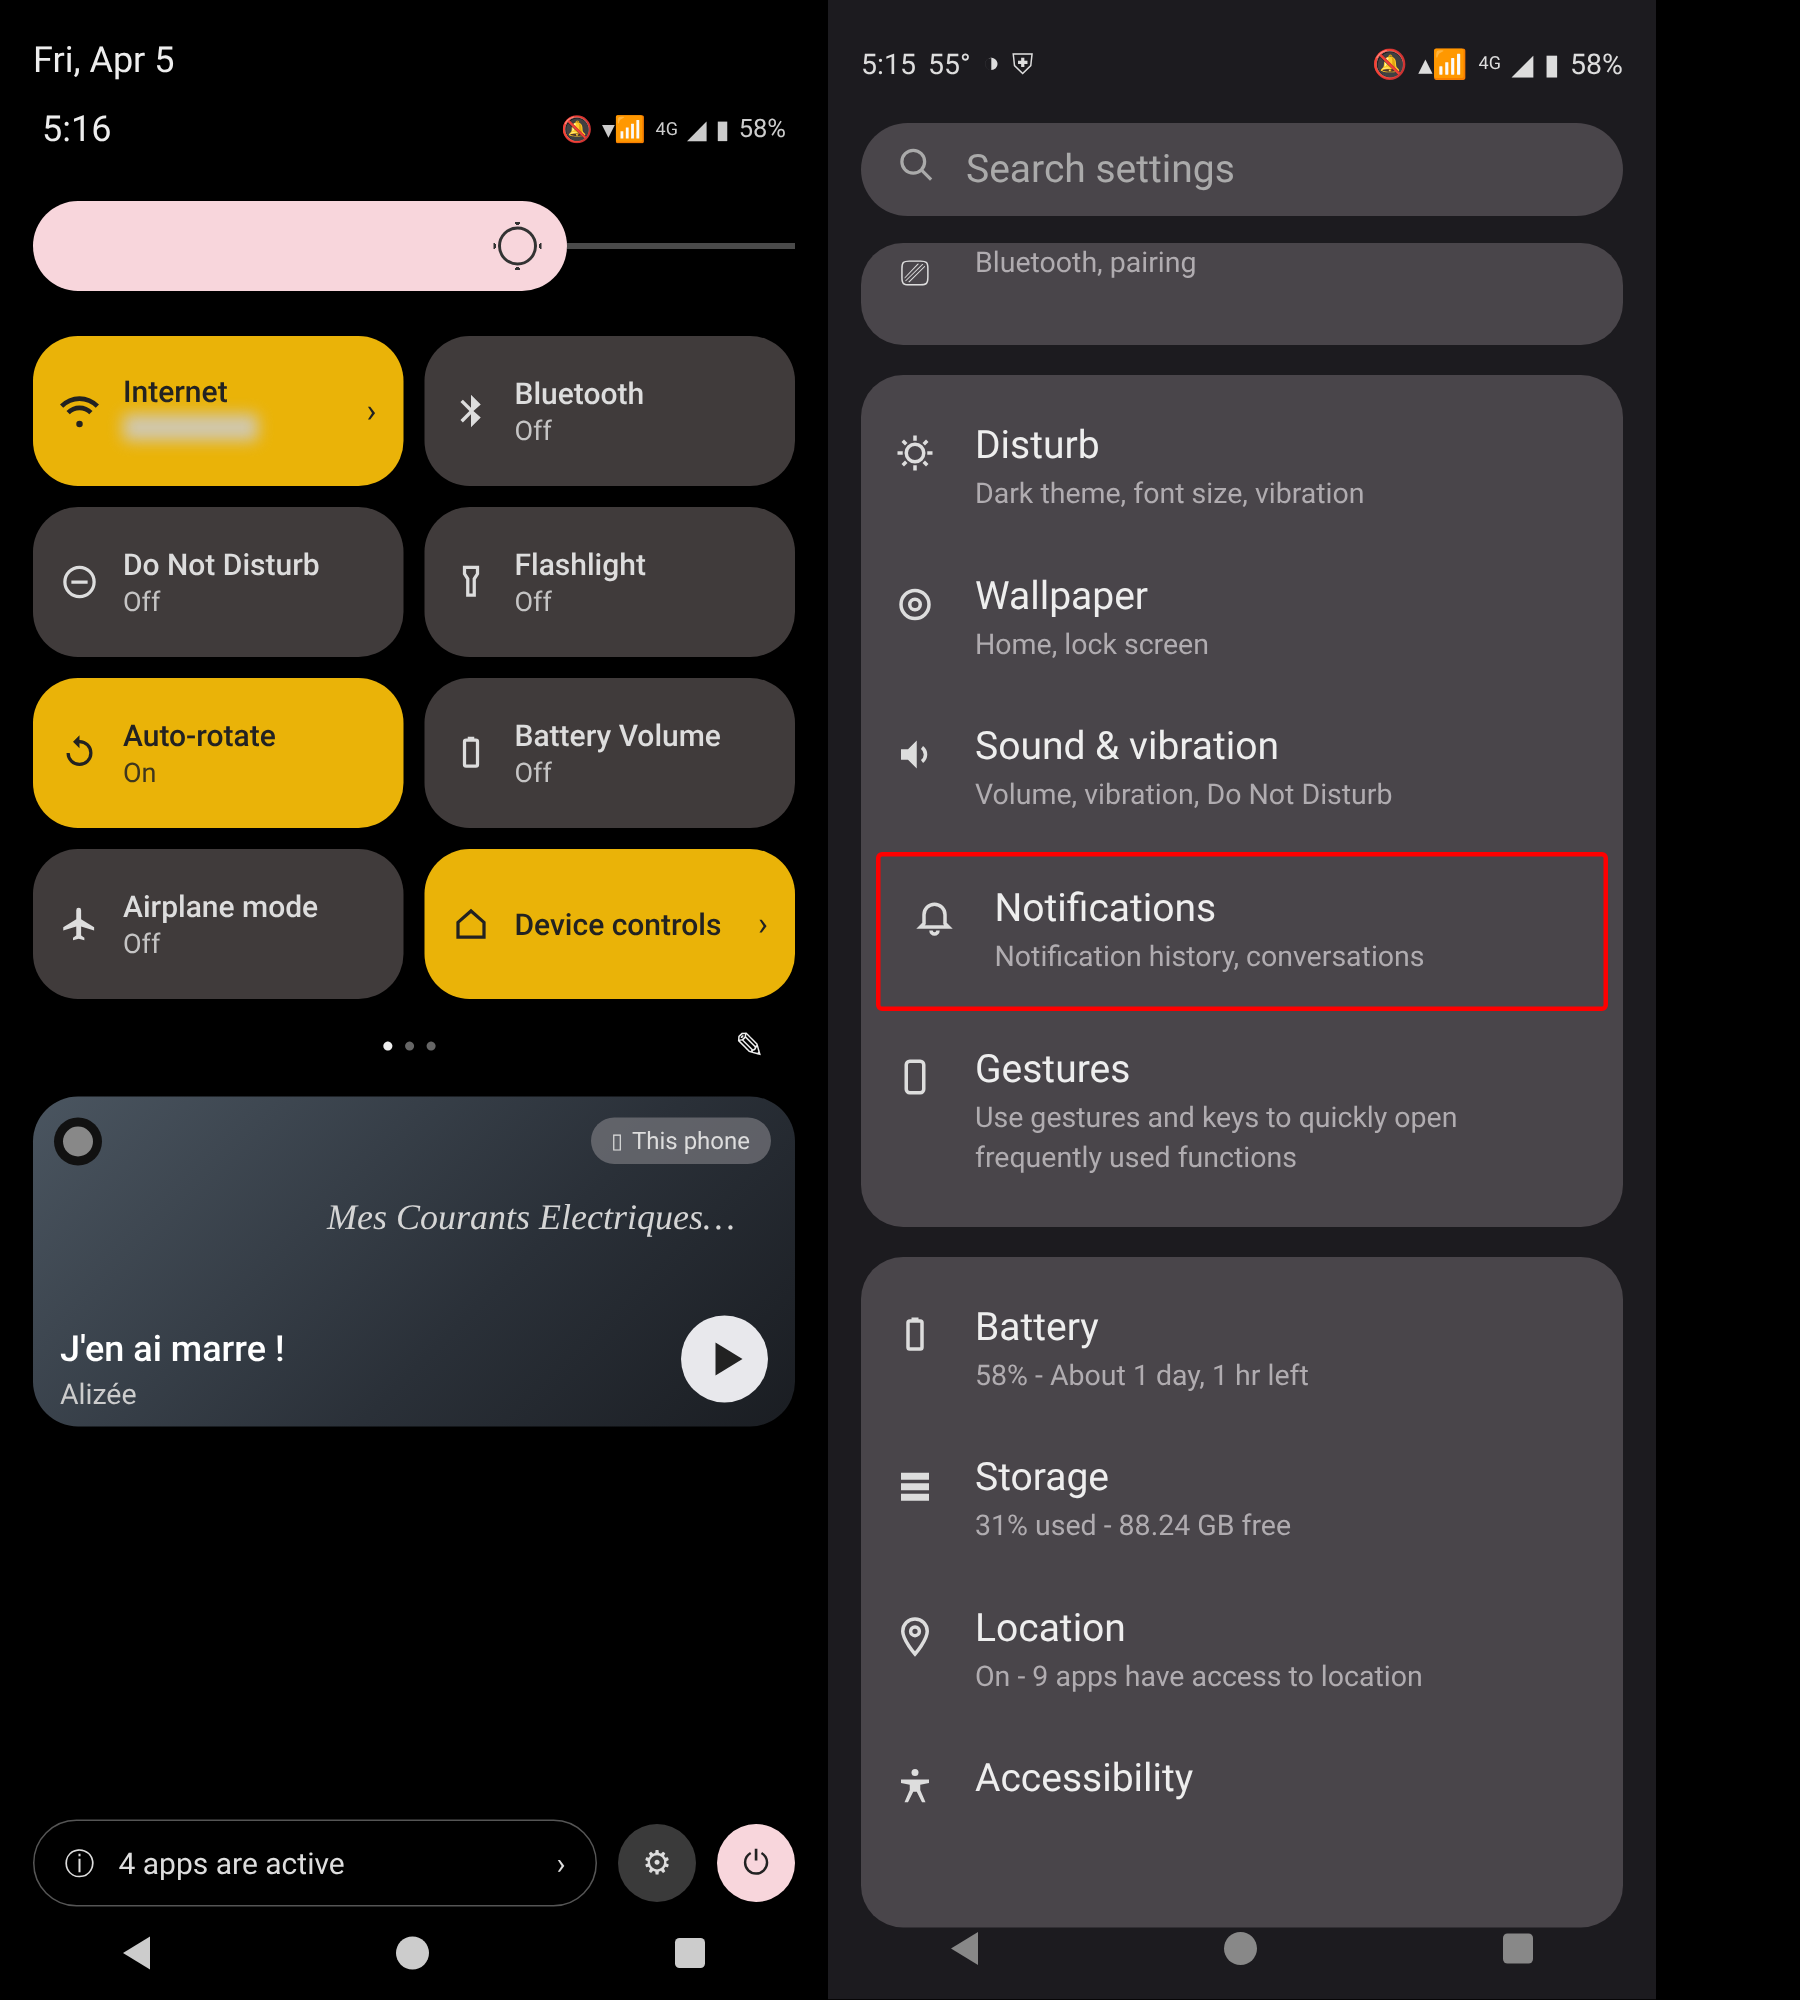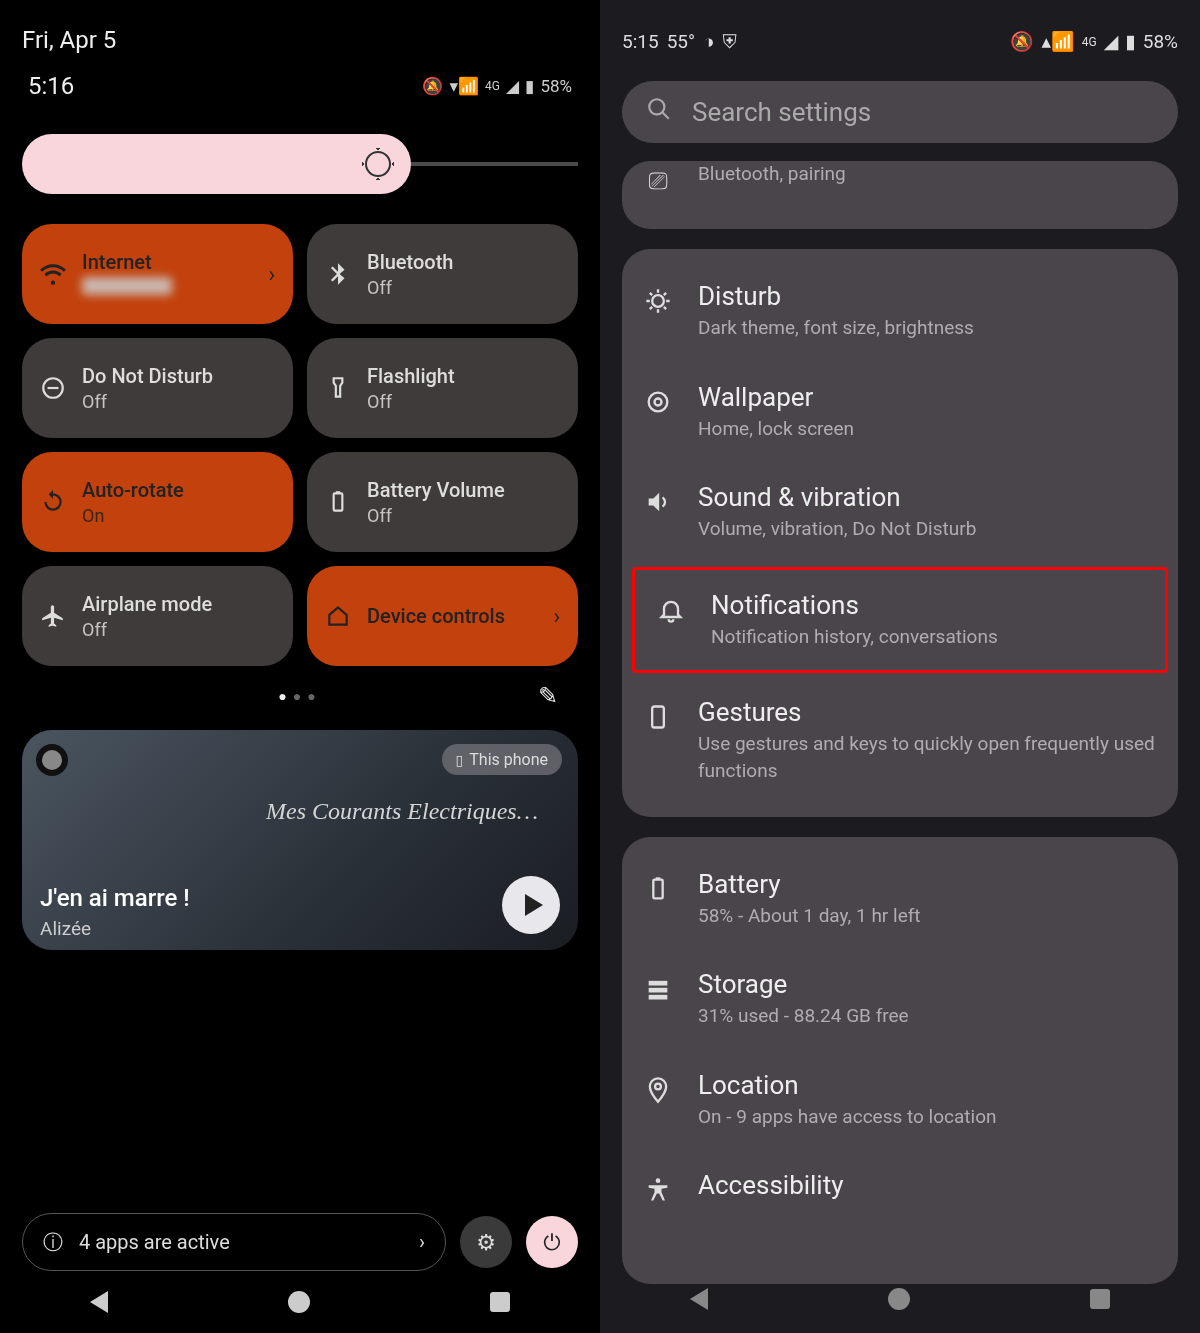--- a/index.html
+++ b/index.html
@@ -1,37 +1,37 @@
 <!DOCTYPE html>
 <html><head>
 <meta charset="utf-8">
 <style>
 * { margin:0; padding:0; box-sizing:border-box; font-family:Roboto,Arial,sans-serif; }
 body { background:#000; width:1200px; height:1333px; display:flex; }
-.panel { width:600px; height:1333px; position:relative; overflow:hidden; }
+.panel { width:552px; height:1333px; position:relative; overflow:hidden; }
 .left { background:#000; color:#fff; }
 .right { background:#1c1b1f; color:#e0e0e0; }
 
 
 .date { font-size:24px; padding:26px 0 0 22px; color:#eee; }
 .status-l { display:flex; align-items:center; justify-content:space-between; padding:18px 28px 0 28px; }
 .time-l { font-size:24px; color:#eee; }
 .icons-l { display:flex; align-items:center; gap:6px; font-size:17px; color:#ccc; }
 .brightness { margin:34px 22px 0 22px; display:flex; align-items:center; }
 .bright-fill { height:60px; flex:0 0 70%; background:#f8d6dc; border-radius:30px; display:flex; align-items:center; justify-content:flex-end; padding-right:20px; }
 .bright-track { flex:1; height:4px; background:#4a4a4a; }
 .gear-ic { width:26px; height:26px; border:2.5px solid #333; border-radius:50%; position:relative; }
 .gear-ic::before { content:''; position:absolute; inset:-5px; background:
   radial-gradient(circle at 50% 0,#333 2px,transparent 2px),
   radial-gradient(circle at 50% 100%,#333 2px,transparent 2px),
   radial-gradient(circle at 0 50%,#333 2px,transparent 2px),
   radial-gradient(circle at 100% 50%,#333 2px,transparent 2px); }
 .qs-grid { display:grid; grid-template-columns:1fr 1fr; gap:14px; padding:30px 22px 0 22px; }
 .tile { border-radius:30px; height:100px; display:flex; align-items:center; padding:0 18px; gap:16px; background:#403b3b; color:#ddd; }
-.tile.on { background:#c2410c; color:#222; }
+.tile.on { background:#eab308; color:#222; }
 .tile .ic { width:26px; height:26px; flex-shrink:0; display:flex; align-items:center; justify-content:center; }
 .tile .txt { flex:1; display:flex; flex-direction:column; gap:3px; }
 .tile .title { font-size:20px; font-weight:500; }
 .tile .sub { font-size:18px; opacity:.85; }
 .blur { filter:blur(5px); background:#ccc; color:#ccc; width:90px; height:18px; border-radius:3px; display:inline-block; }
 .chev { font-size:22px; }
 .dots { text-align:center; margin-top:22px; color:#666; letter-spacing:6px; font-size:14px; display:flex; justify-content:center; align-items:center; gap:0; position:relative; }
 .dots .edit { position:absolute; right:36px; color:#eee; font-size:24px; }
 .media { margin:26px 22px 0 22px; height:220px; border-radius:30px; background:linear-gradient(135deg,#4a5560 0%,#2a3038 60%,#1a1d22 100%); position:relative; overflow:hidden; color:#fff; }
 .spotify { position:absolute; top:14px; left:14px; width:32px; height:32px; border-radius:50%; background:#111; display:flex; align-items:center; justify-content:center; }
@@ -266,21 +266,21 @@
   <div class="card" id="card1">
       <div class="row">
         <div class="ic">
           <svg viewBox="0 0 24 24">
             <circle cx="12" cy="12" r="5" fill="none" stroke="currentColor" stroke-width="2"></circle>
             <path stroke="currentColor" stroke-width="2" d="M12 2v3M12 19v3M2 12h3M19 12h3M5 5l2 2M17 17l2 2M19 5l-2 2M7 17l-2 2"></path>
           </svg>
         </div>
         <div class="txt">
           <div class="ttl">Disturb</div>
-          <div class="sub">Dark theme, font size, brightness</div>
+          <div class="sub">Dark theme, font size, vibration</div>
         </div>
       </div>
       <div class="row">
         <div class="ic">
           <svg viewBox="0 0 24 24">
             <circle cx="12" cy="12" r="8" fill="none" stroke="currentColor" stroke-width="2"></circle>
             <circle cx="12" cy="12" r="3" fill="none" stroke="currentColor" stroke-width="2"></circle>
           </svg>
         </div>
         <div class="txt">

